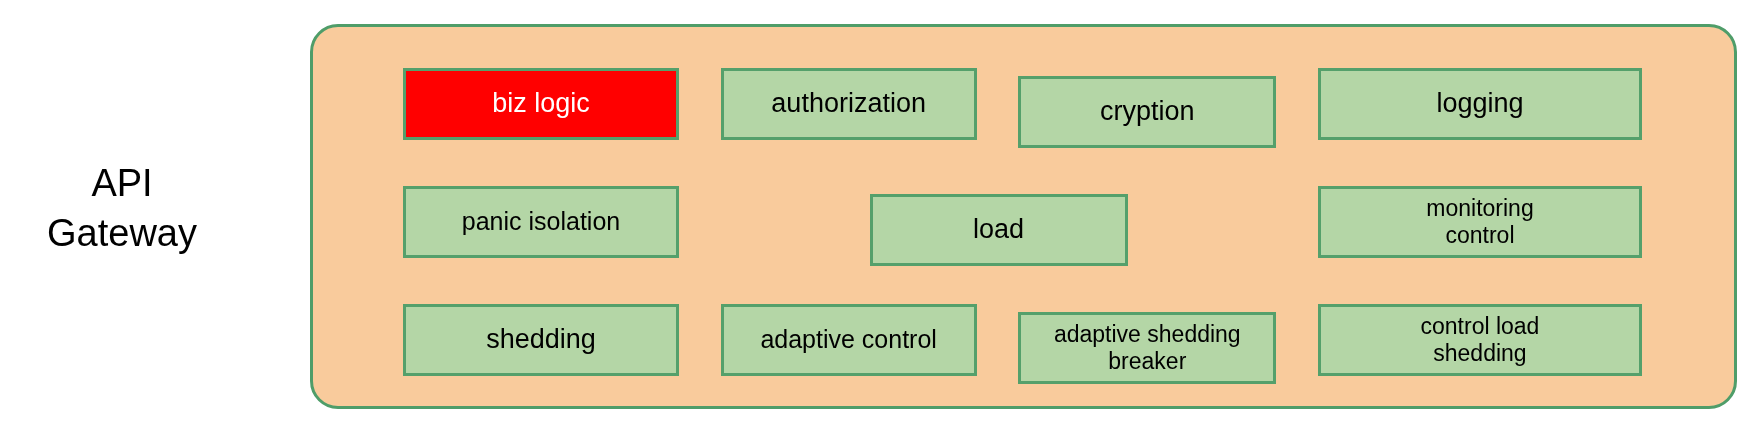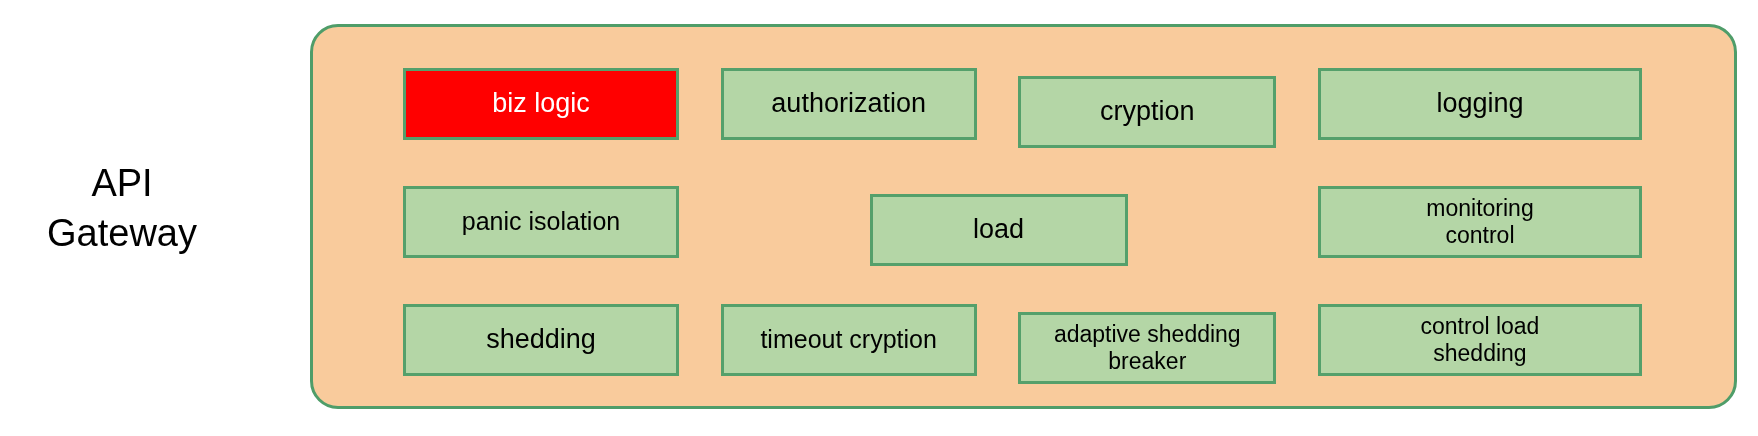--- a/index.html
+++ b/index.html
@@ -92,21 +92,21 @@
 
     <div class="grid-row">
       <div class="cell c1 sz-md">panic isolation</div>
       <div class="cell c3">load</div>
       <div class="cell c4 sz-sm">monitoring
 control</div>
     </div>
 
     <div class="grid-row">
       <div class="cell c1">shedding</div>
-      <div class="cell c2 sz-md">timeout cryption</div>
+      <div class="cell c2 sz-md">adaptive control</div>
       <div class="cell c3 sz-sm">adaptive shedding
 breaker</div>
       <div class="cell c4 sz-sm">control load
 shedding</div>
     </div>
 
   </div>
 </div>
 
 </body></html>

